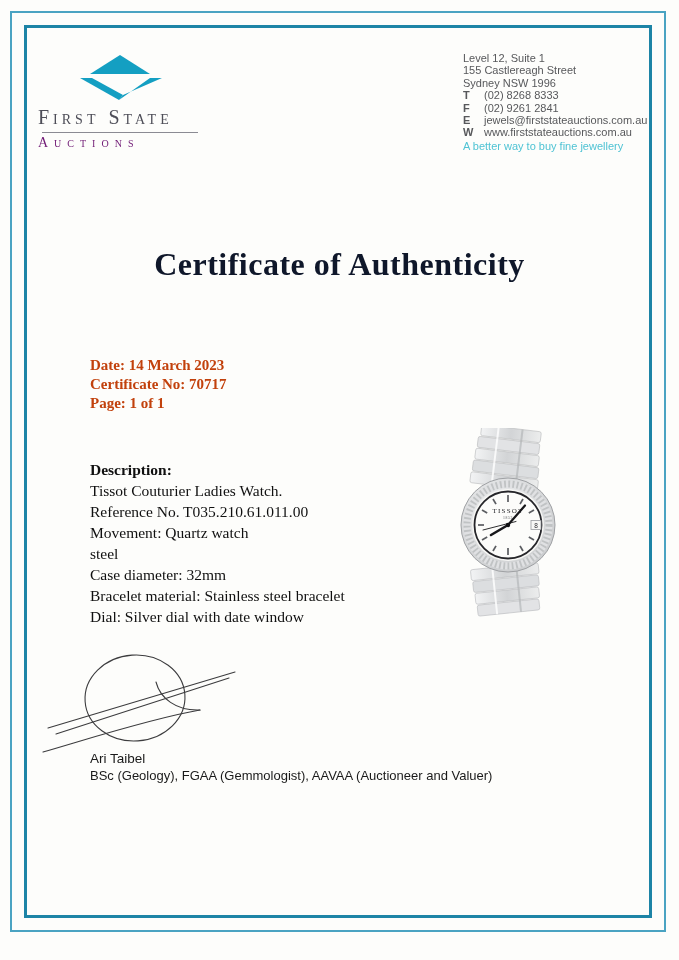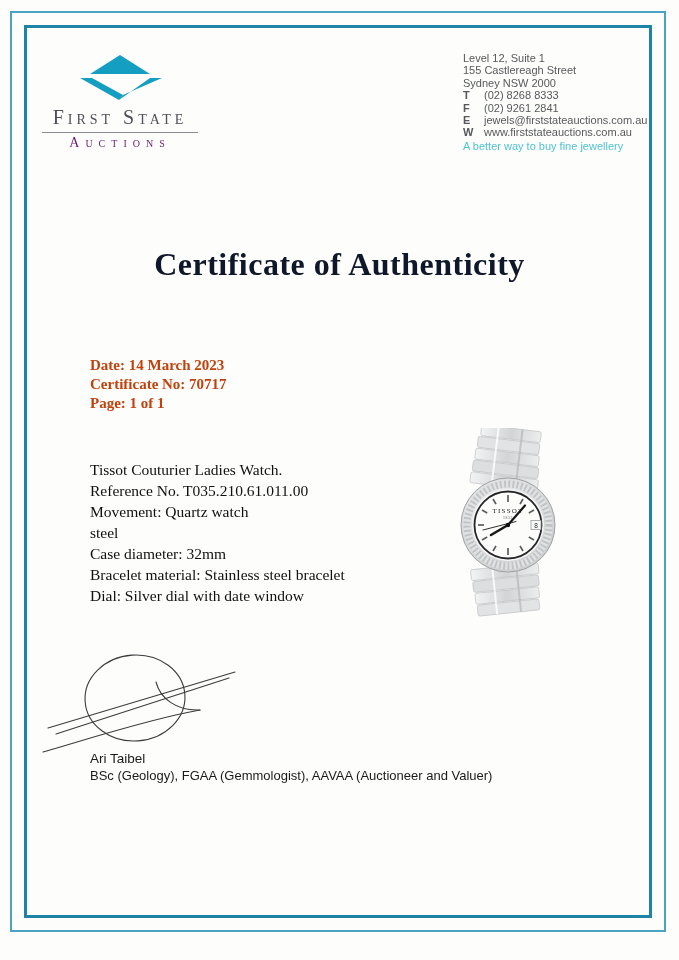--- a/index.html
+++ b/index.html
@@ -4,21 +4,21 @@
 <style>
   html,body{margin:0;padding:0;background:#ffffff;}
   .page{
     position:relative;width:679px;height:960px;background:#fdfdfb;
     font-family:"Liberation Serif",serif;overflow:hidden;
   }
   .frame-outer{position:absolute;left:10px;top:11px;right:13px;bottom:28px;border:2px solid #4aa3c2;}
   .frame-inner{position:absolute;left:24px;top:25px;right:27px;bottom:42px;border:3px solid #1d84a6;}
 
   
-  .logo{position:absolute;left:38px;top:52px;width:164px;text-align:center;}
+  .logo{position:absolute;left:38px;top:52px;width:164px;}
   .logo-diamond{display:block;margin:0 auto 4px auto;}
   .logo-name{font-size:20px;letter-spacing:4px;color:#4e4e58;font-variant:small-caps;white-space:nowrap;}
   .logo-rule{border:none;border-top:1px solid #8b8b93;width:156px;margin:3px auto 2px auto;}
   .logo-sub{font-size:14px;letter-spacing:6px;color:#701a75;font-variant:small-caps;white-space:nowrap;}
 
   
   .contact{position:absolute;left:463px;top:52px;width:200px;
     font-family:"Liberation Sans",sans-serif;font-size:11px;line-height:12.4px;color:#57585b;}
   .contact-row{display:flex;}
   .contact-label{font-weight:bold;width:21px;flex:0 0 21px;}
@@ -60,21 +60,21 @@
       <polygon points="85,26 73,26 42,48 46,43" fill="#149fc2"></polygon>
     </svg>
     <div class="logo-name">First State</div>
     <hr class="logo-rule">
     <div class="logo-sub">Auctions</div>
   </div>
 
   <div class="contact">
     <div>Level 12, Suite 1</div>
     <div>155 Castlereagh Street</div>
-    <div>Sydney NSW 2000</div>
+    <div>Sydney NSW 1996</div>
     <div class="contact-row">
       <span class="contact-label">T</span>
       <span>(02) 8268 8333</span>
     </div>
     <div class="contact-row">
       <span class="contact-label">F</span>
       <span>(02) 9261 2841</span>
     </div>
     <div class="contact-row">
       <span class="contact-label">E</span>
@@ -89,20 +89,21 @@
 
   <div class="cert-title">Certificate of Authenticity</div>
 
   <div class="meta">
     <div>Date: 14 March 2023</div>
     <div>Certificate No: 70717</div>
     <div>Page: 1 of 1</div>
   </div>
 
   <div class="description">
+    <div class="heading">Description:</div>
     <div>Tissot Couturier Ladies Watch.</div>
     <div>Reference No. T035.210.61.011.00</div>
     <div>Movement: Quartz watch</div>
     <div>steel</div>
     <div>Case diameter: 32mm</div>
     <div>Bracelet material: Stainless steel bracelet</div>
     <div>Dial: Silver dial with date window</div>
   </div>
 
   <svg class="watch" width="185" height="192" viewBox="0 0 185 192">

